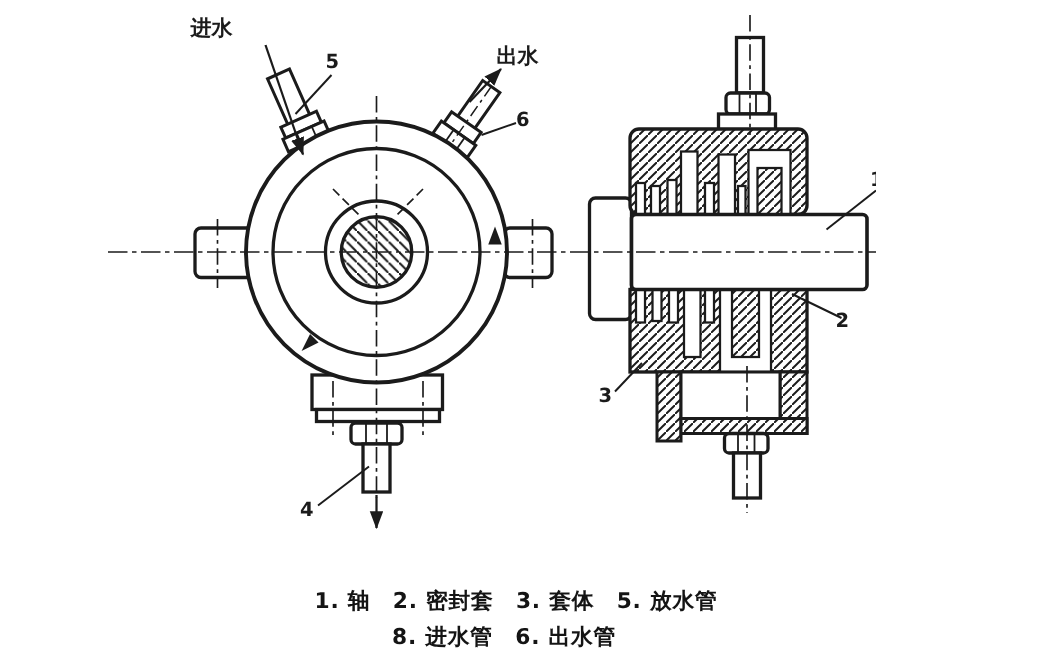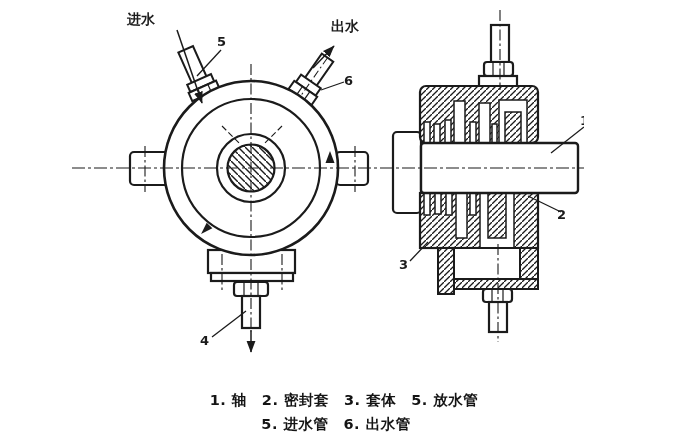--- a/index.html
+++ b/index.html
@@ -158,25 +158,25 @@
       <line x1="584" y1="127" x2="551" y2="153"></line>
       <line x1="561" y1="212" x2="528" y2="196"></line>
       <line x1="410" y1="261" x2="428" y2="242"></line>
     </g>
   </g>
 
   <line x1="72" y1="168" x2="594" y2="168" stroke="#1b1b1b" stroke-width="1.1" stroke-dasharray="13 3 3 3"></line>
 </svg>
 
 <div class="lbl" style="left:127px;top:12px;">进水</div>
-<div class="lbl" style="left:331px;top:19px;">出水</div>
+<div class="lbl" style="left:331px;top:31px;">出水</div>
 
 <div class="num" style="left:217px;top:35px;">5</div>
 <div class="num" style="left:344px;top:74px;">6</div>
 <div class="num" style="left:200px;top:334px;">4</div>
 <div class="num" style="left:580px;top:114px;">1</div>
 <div class="num" style="left:557px;top:208px;">2</div>
 <div class="num" style="left:399px;top:258px;">3</div>
 
 <div class="cap" style="left:344px;top:391px;">1. 轴　2. 密封套　3. 套体　5. 放水管</div>
-<div class="cap" style="left:336px;top:415px;">5. 进水管　6. 出水管</div>
+<div class="cap" style="left:336px;top:415px;">8. 进水管　6. 出水管</div>
 
 </div>
 
 </body></html>

